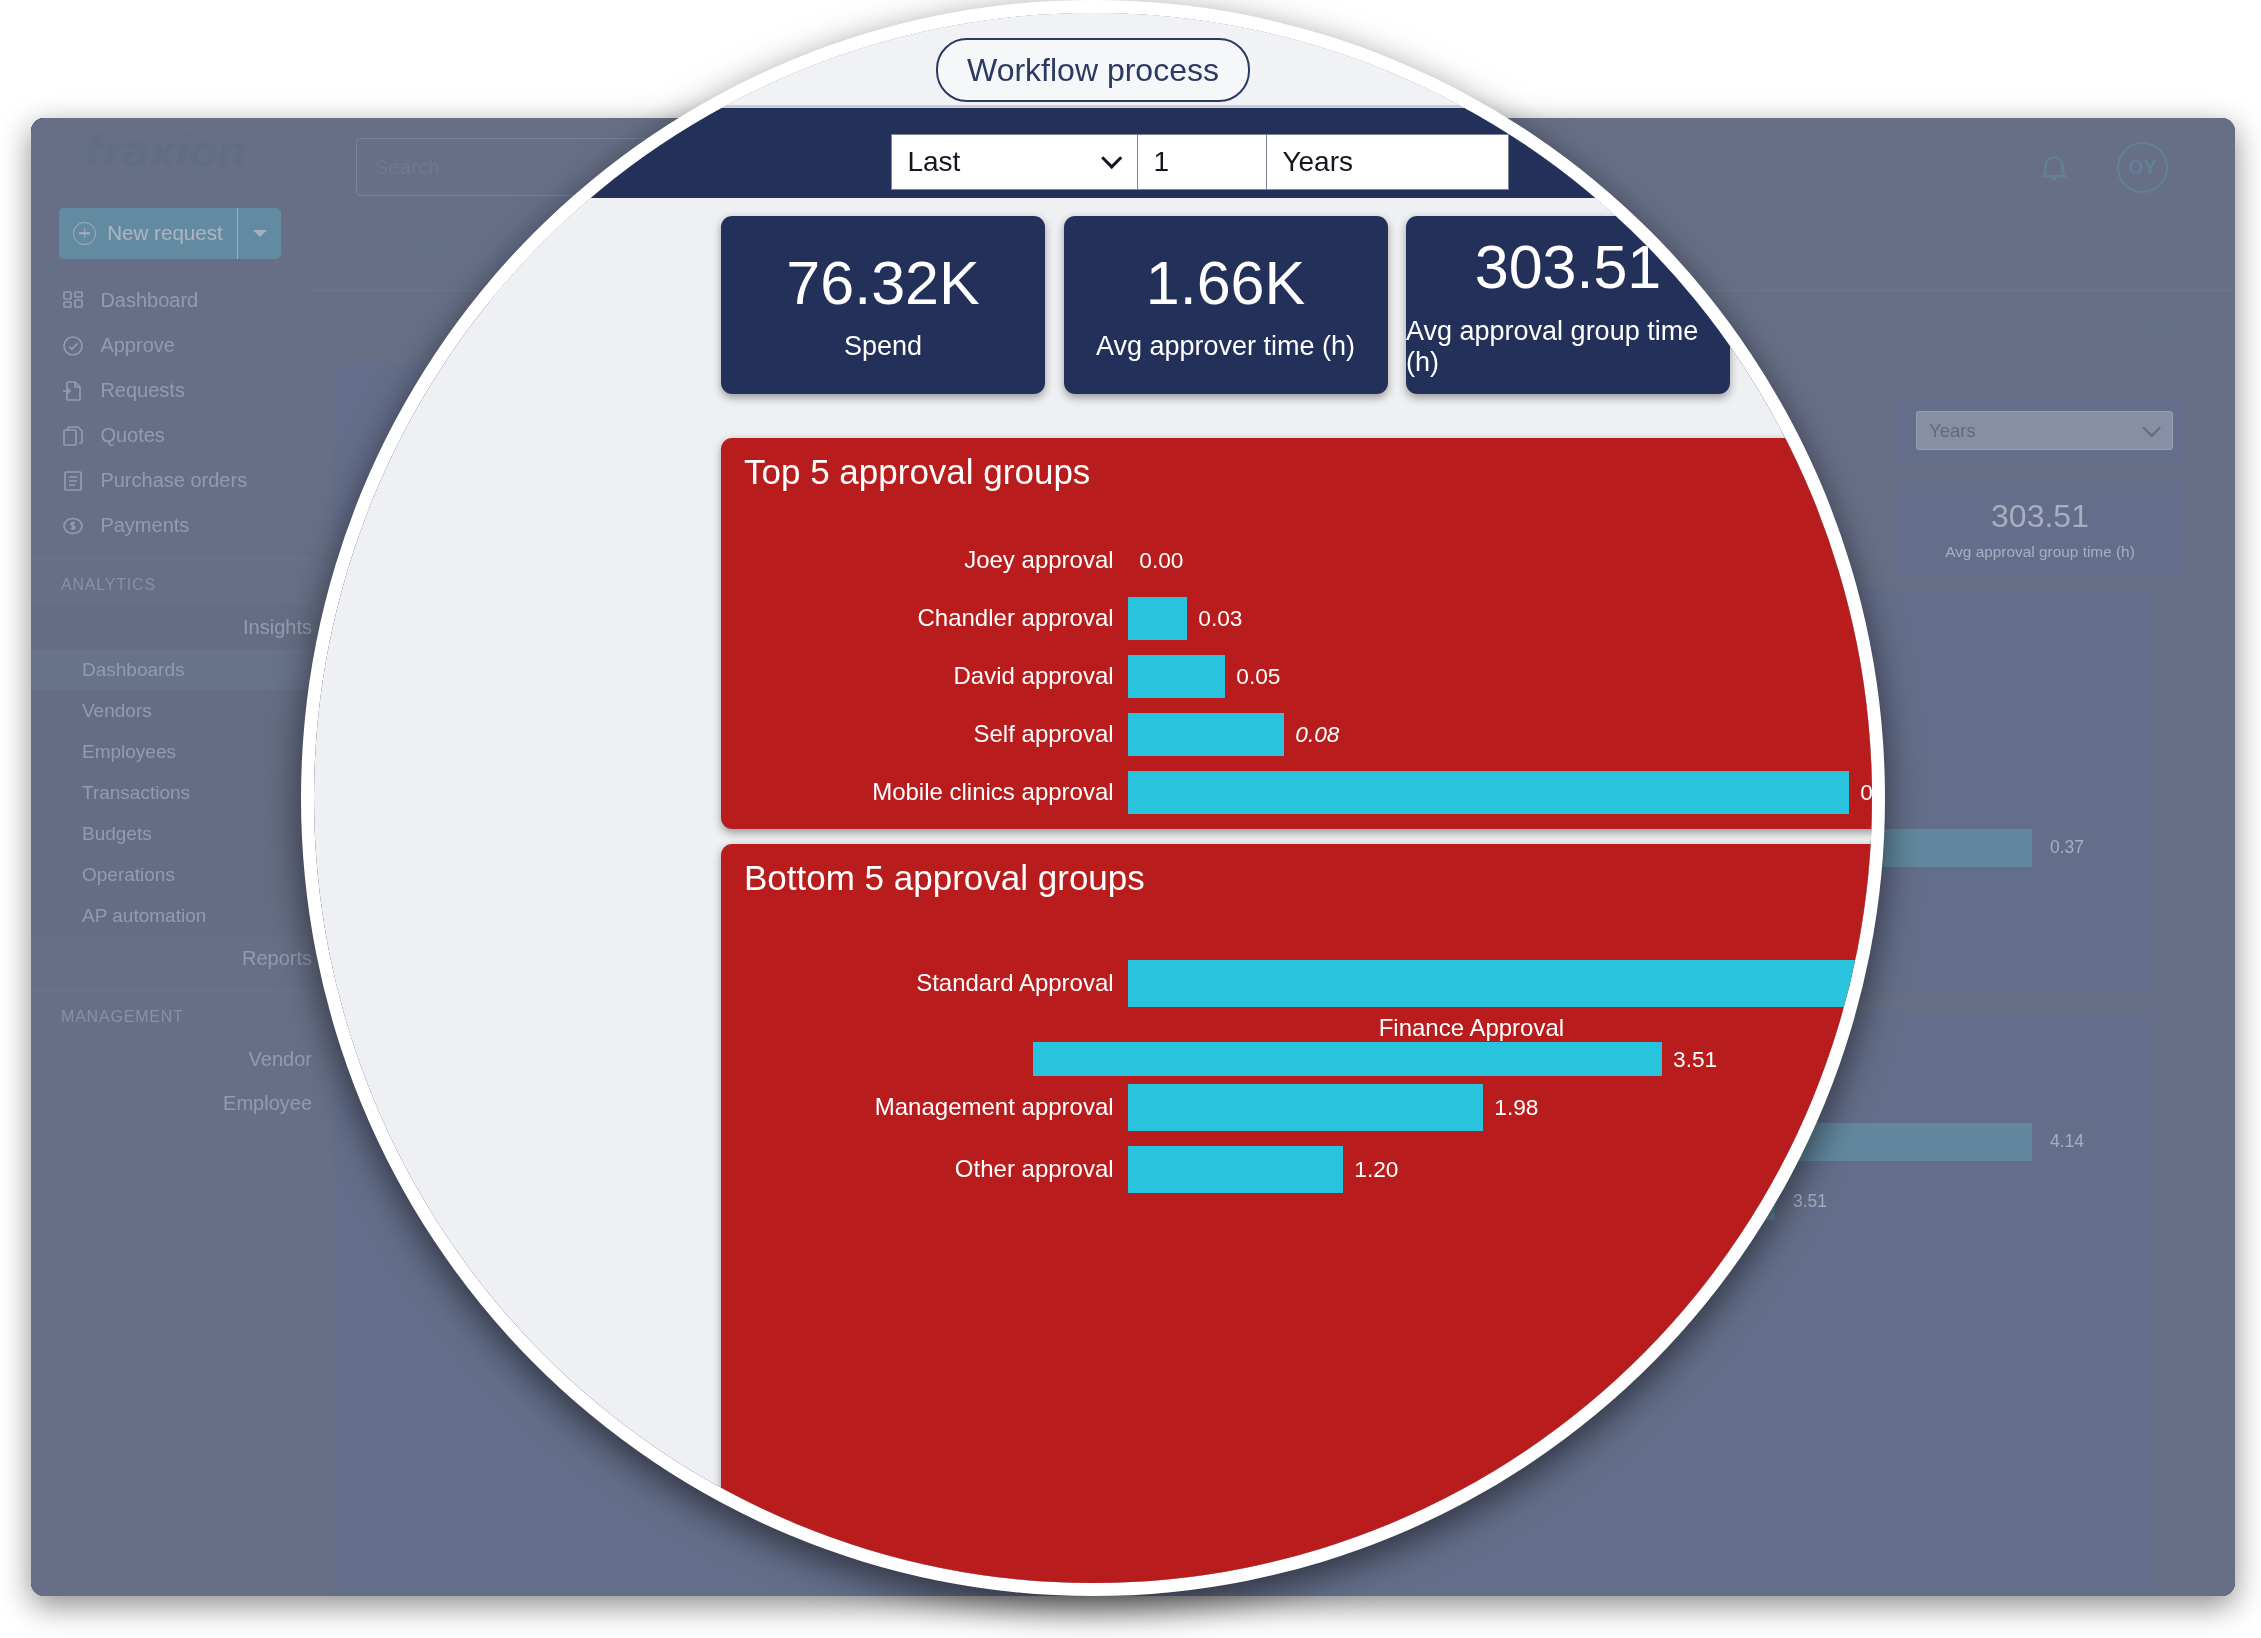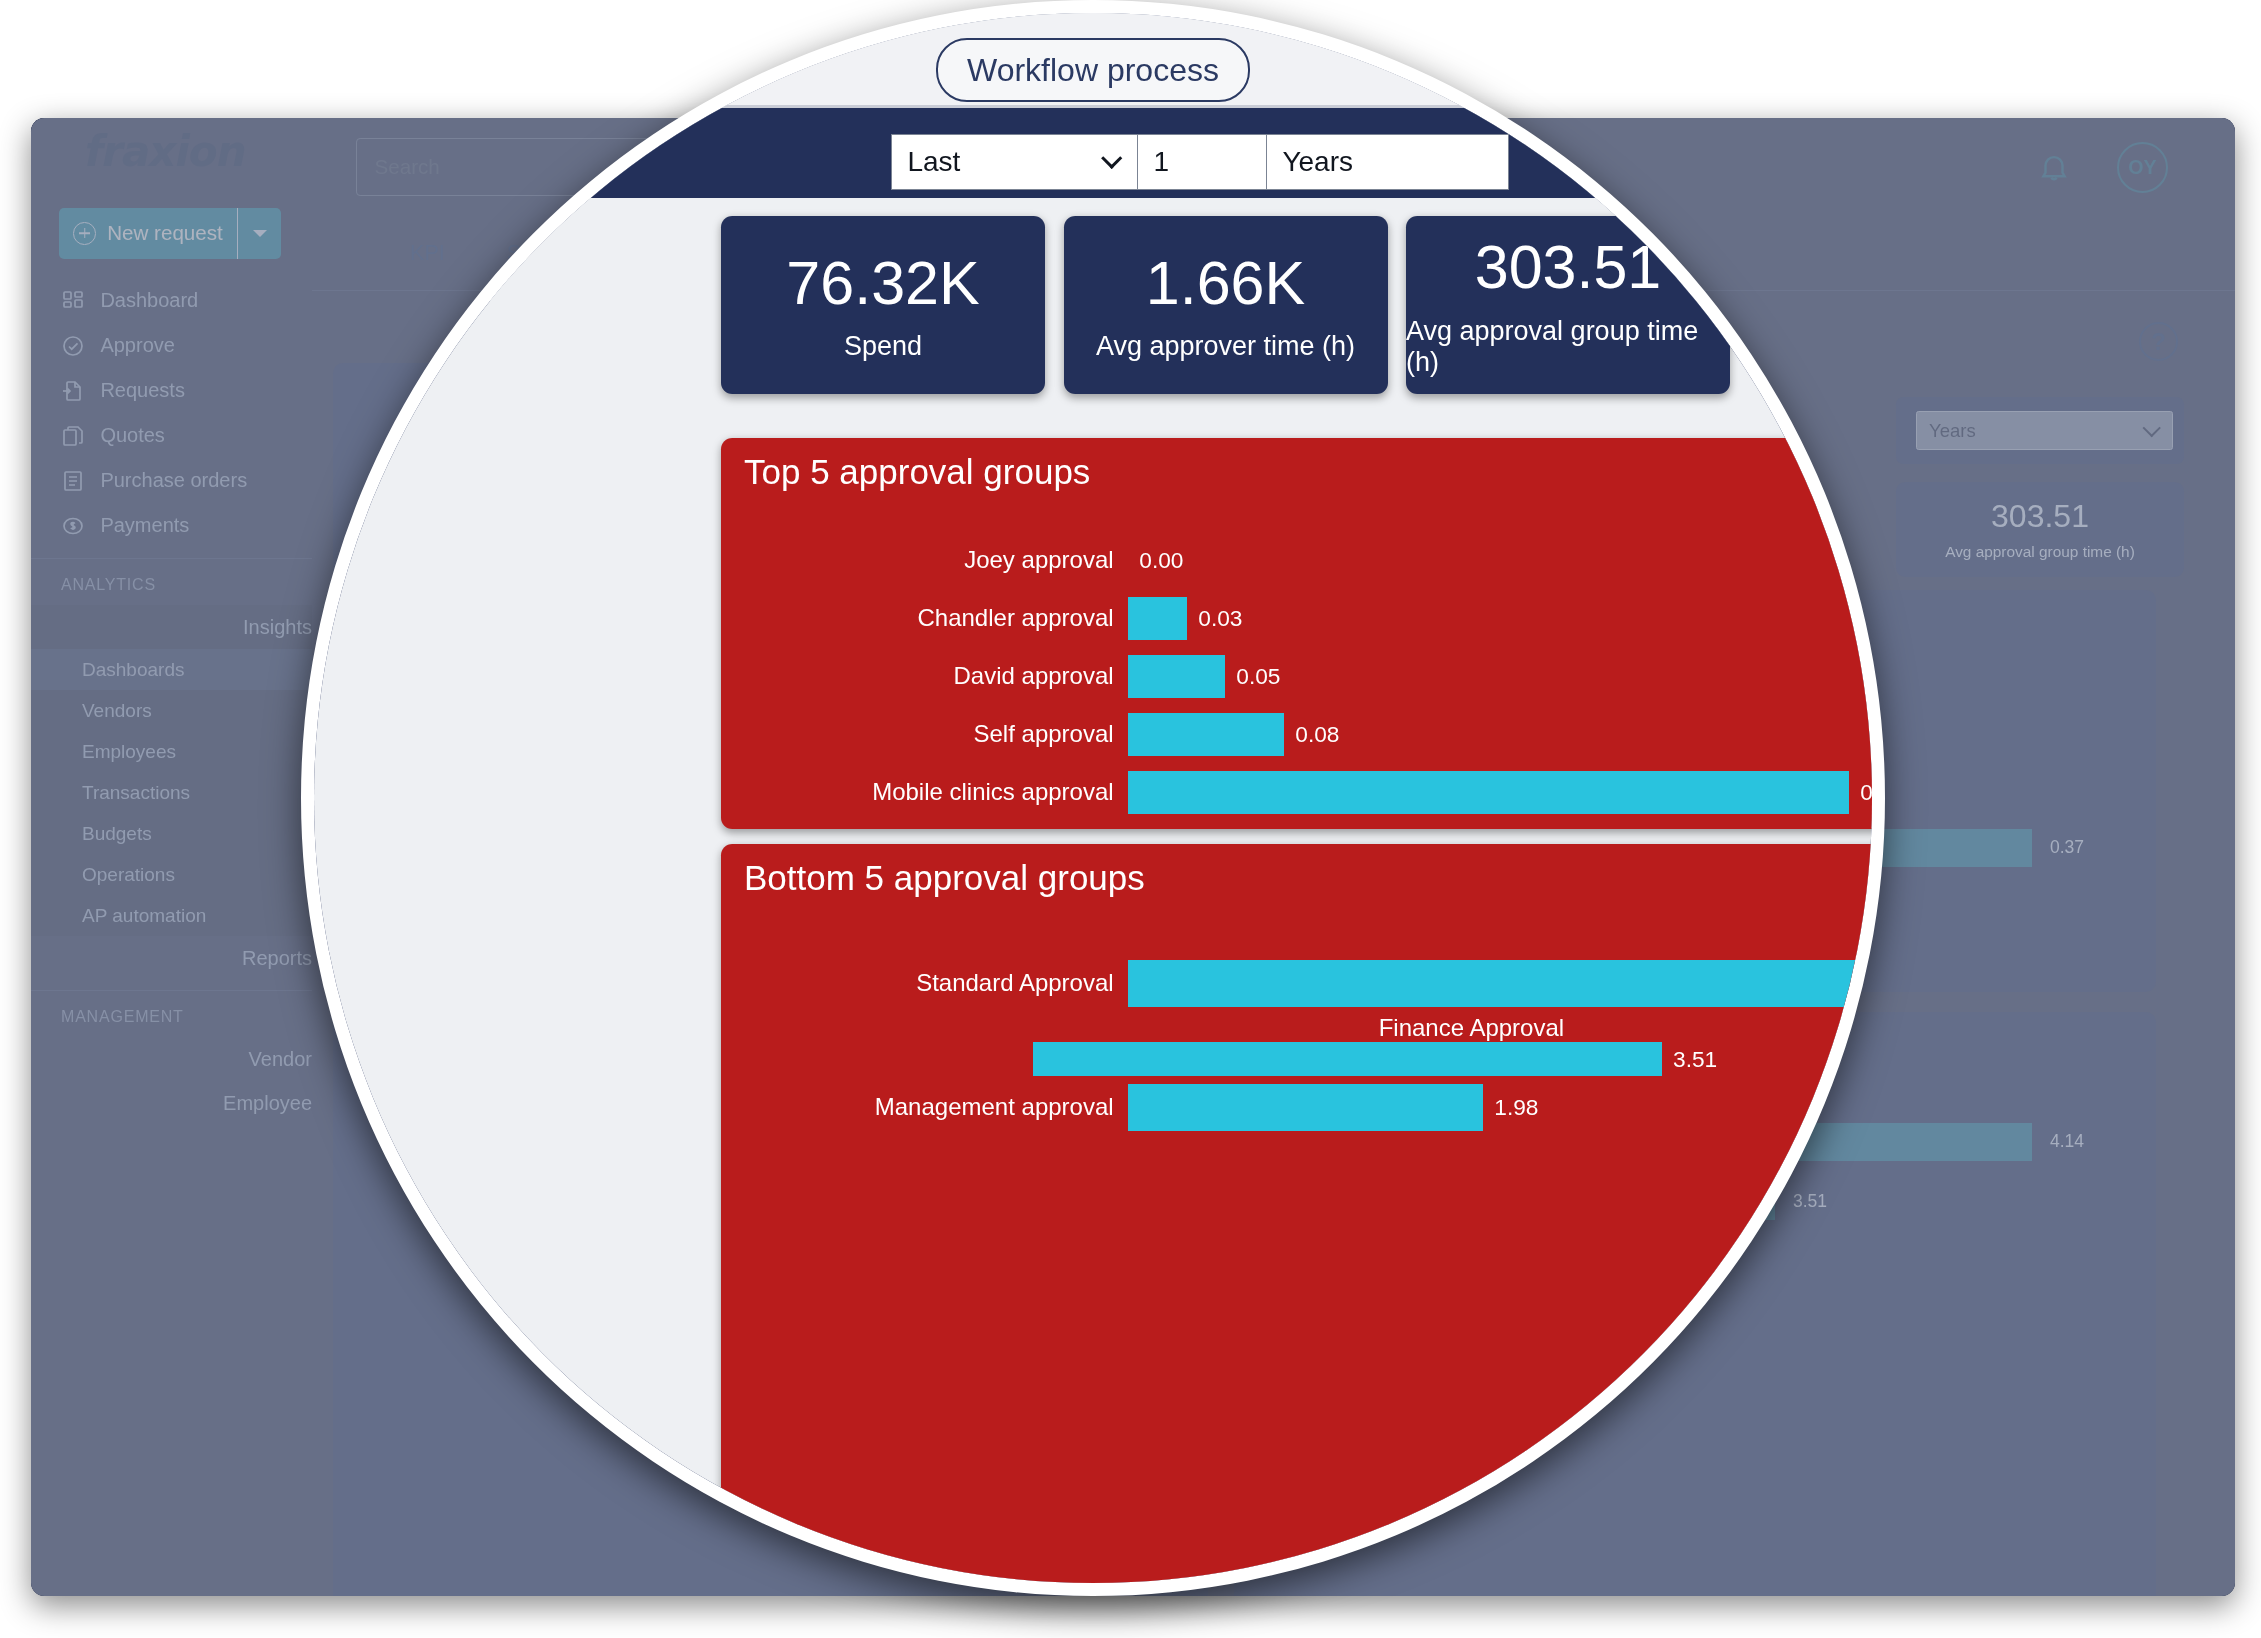--- a/index.html
+++ b/index.html
@@ -532,21 +532,21 @@
             </div>
             <div class="brow" style="height: 58px;">
               <div class="blabel">David approval</div>
               <div class="bbar-wrap" style="height: 43px;">
                 <div class="bbar" style="background: rgb(41, 195, 222); width: 97px;"></div>
                 <div class="bval">0.05</div>
               </div>
             </div>
             <div class="brow" style="height: 58px;">
               <div class="blabel">Self approval</div>
-              <div class="bbar-wrap" style="height: 43px;">
+              <div class="bbar-wrap" style="height: 43px; font-style: italic;">
                 <div class="bbar" style="background: rgb(41, 195, 222); width: 156px;"></div>
                 <div class="bval">0.08</div>
               </div>
             </div>
             <div class="brow" style="height: 58px;">
               <div class="blabel">Mobile clinics approval</div>
               <div class="bbar-wrap" style="height: 43px;">
                 <div class="bbar" style="background: rgb(41, 195, 222); width: 721px;"></div>
                 <div class="bval">0.37</div>
               </div>
@@ -571,20 +571,27 @@
                 <div class="bval">3.51</div>
               </div>
             </div>
             <div class="brow" style="height: 62px;">
               <div class="blabel">Management approval</div>
               <div class="bbar-wrap" style="height: 47px;">
                 <div class="bbar" style="background: rgb(41, 195, 222); width: 355px;"></div>
                 <div class="bval">1.98</div>
               </div>
             </div>
+            <div class="brow" style="height: 62px;">
+              <div class="blabel">Other approval</div>
+              <div class="bbar-wrap" style="height: 47px;">
+                <div class="bbar" style="background: rgb(41, 195, 222); width: 215px;"></div>
+                <div class="bval">1.20</div>
+              </div>
+            </div>
           </div>
       </div>
 
     </div>
   </div>
 
 </div>
 
 
 </body></html>

